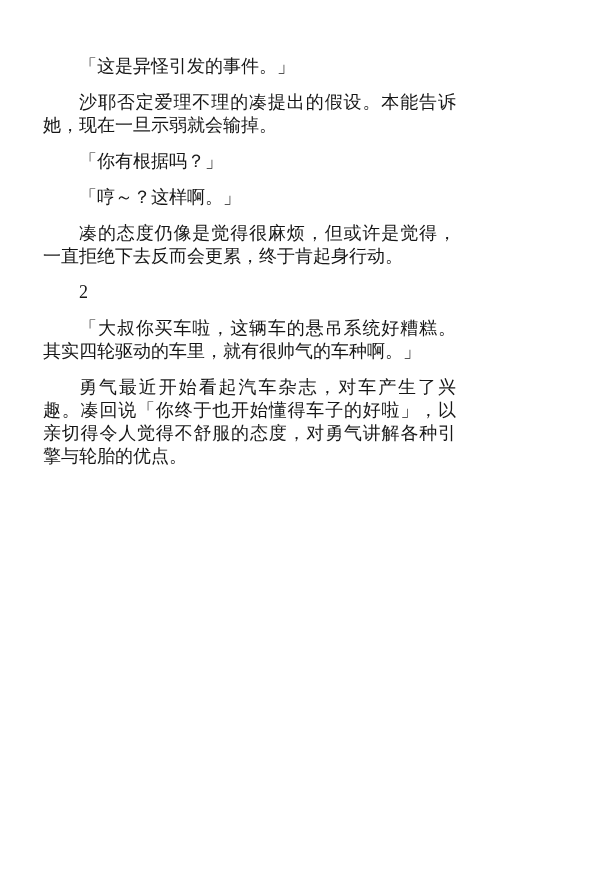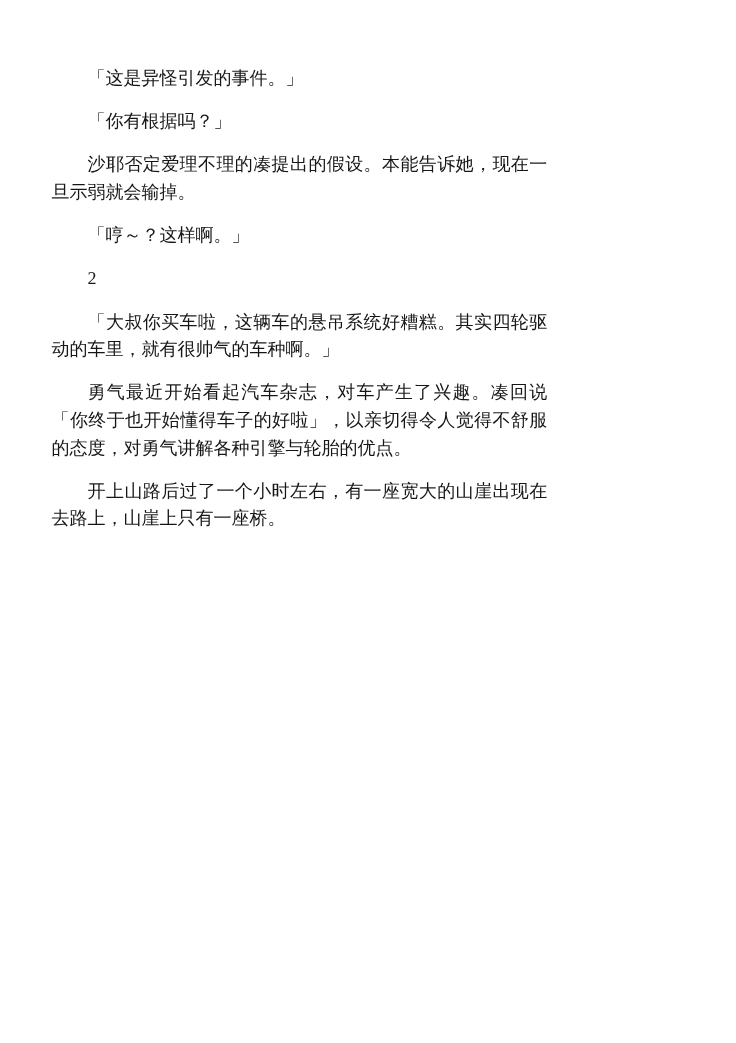--- a/index.html
+++ b/index.html
@@ -11,21 +11,21 @@
     width: 613px;
     height: 869px;
     overflow: hidden;
   }
   .page {
     box-sizing: border-box;
     width: 498px;
     height: 869px;
     padding: 55px 42px 0 43px;
     font-family: "Liberation Serif", "DejaVu Serif", serif;
-    font-size: 15px;
+    font-size: 18px;
     line-height: 23px;
     color: #161616;
     text-align: justify;
     letter-spacing: 0;
   }
   .page p {
     margin: 13px 0;
     text-indent: 2em;
     word-break: break-all;
   }
@@ -34,20 +34,20 @@
   }
   .section-num {
     text-align: left;
   }
 </style>
 </head>
 <body>
 
 <div class="page">
   <p>「这是异怪引发的事件。」</p>
+  <p>沙耶否定爱理不理的凑提出的假设。本能告诉她，现在一旦示弱就会输掉。</p>
   <p>「你有根据吗？」</p>
-  <p>沙耶否定爱理不理的凑提出的假设。本能告诉她，现在一旦示弱就会输掉。</p>
   <p>「哼～？这样啊。」</p>
+  <p>凑的态度仍像是觉得很麻烦，但或许是觉得，一直拒绝下去反而会更累，终于肯起身行动。</p>
   <p class="section-num">2</p>
   <p>「大叔你买车啦，这辆车的悬吊系统好糟糕。其实四轮驱动的车里，就有很帅气的车种啊。」</p>
   <p>勇气最近开始看起汽车杂志，对车产生了兴趣。凑回说「你终于也开始懂得车子的好啦」，以亲切得令人觉得不舒服的态度，对勇气讲解各种引擎与轮胎的优点。</p>
-  <p>开上山路后过了一个小时左右，有一座宽大的山崖出现在去路上，山崖上只有一座桥。</p>
 </div>
 
 </body></html>

